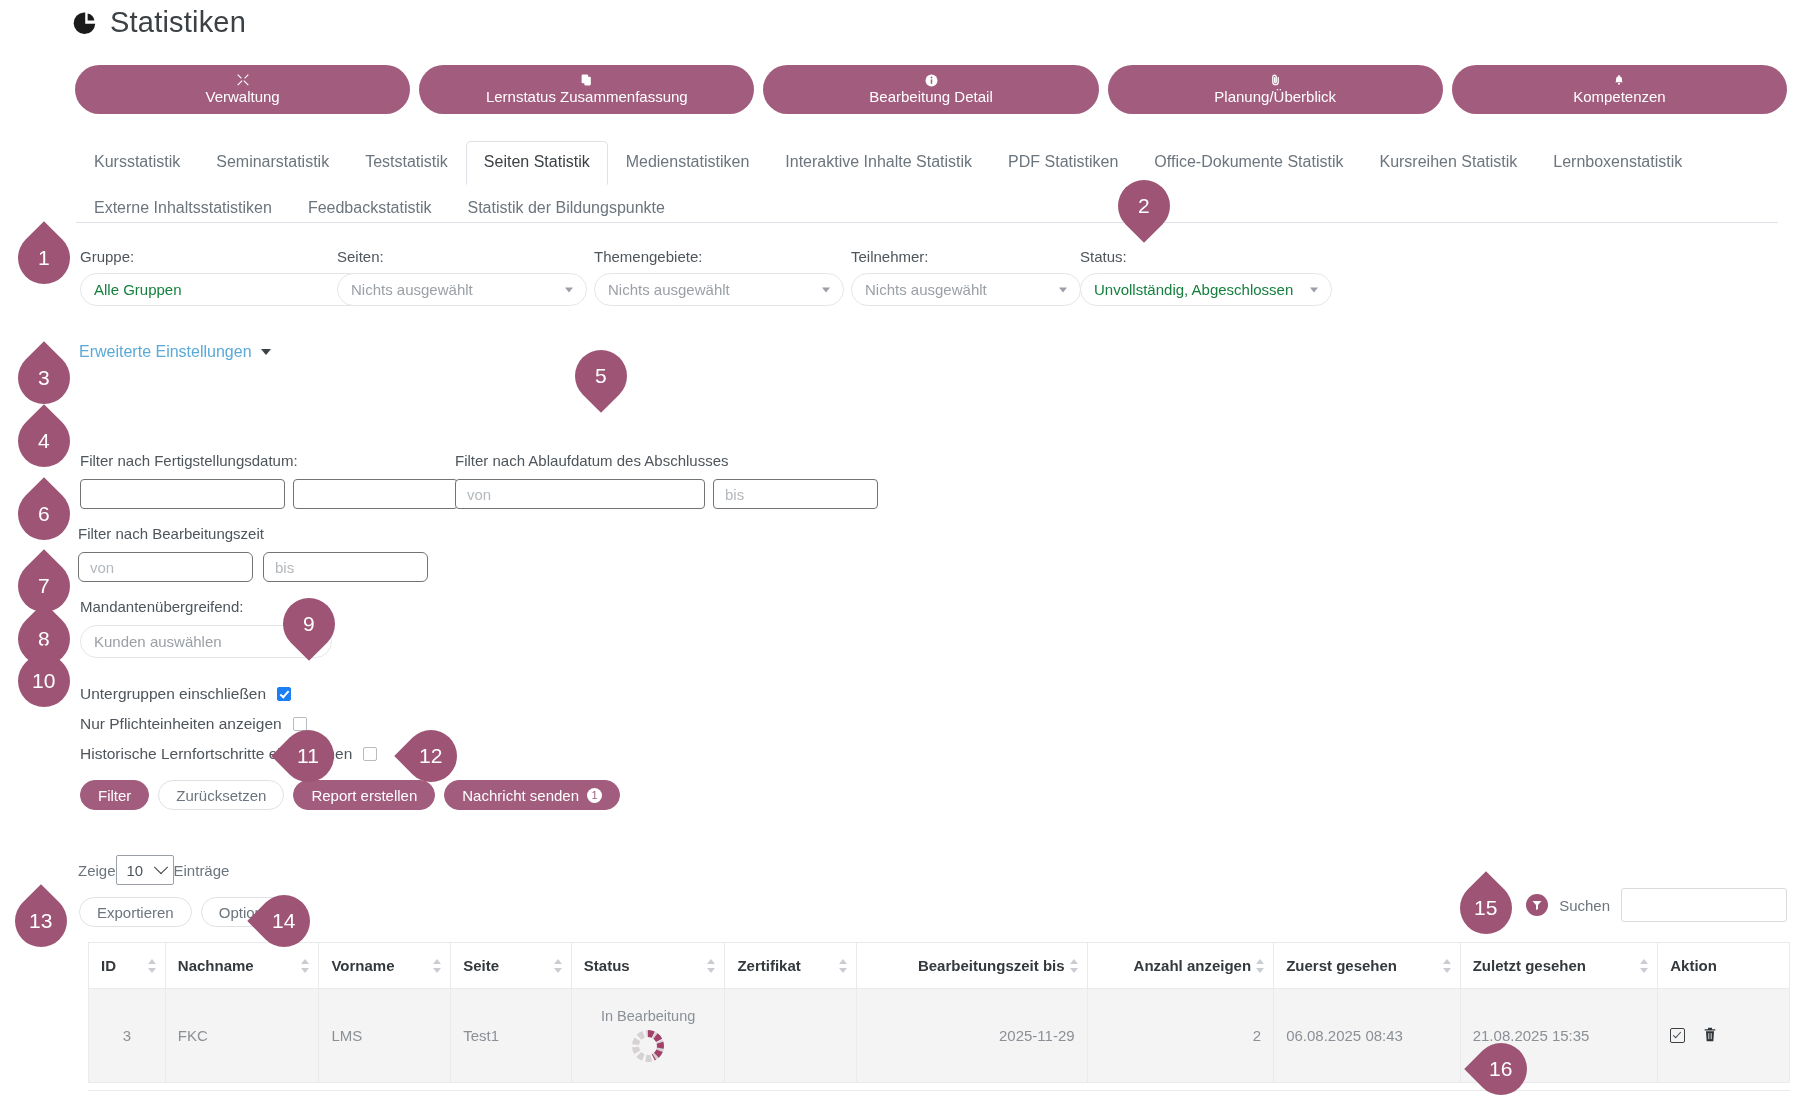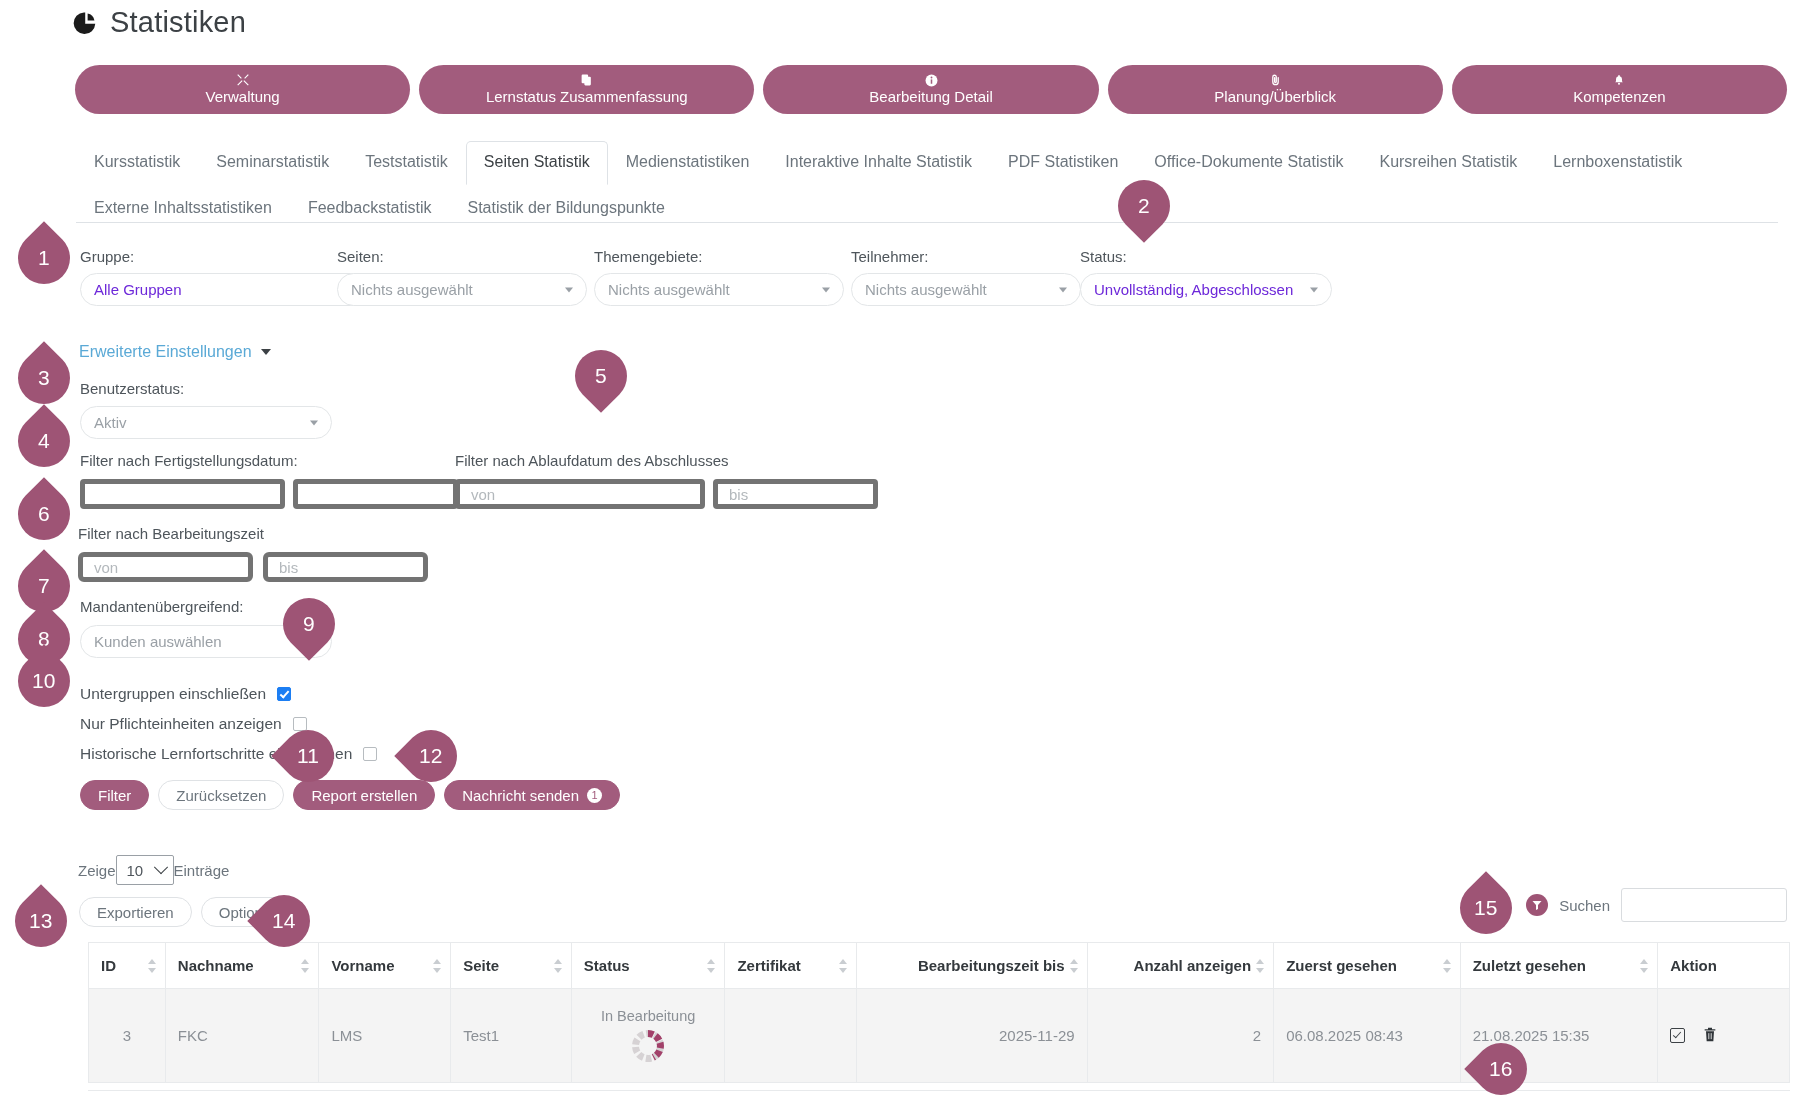--- a/index.html
+++ b/index.html
@@ -130,34 +130,34 @@
     background: #fff;
     display: flex;
     align-items: center;
     padding: 0 13px;
     font-size: 15px;
     color: #9aa0a6;
     position: relative;
     cursor: pointer;
     box-sizing: border-box;
   }
-  .select.filled { color: #6d28d9; }
+  .select.filled { color: #15803d; }
   .select .caret {
     position: absolute;
     right: 13px;
     top: 50%;
     transform: translateY(-50%);
     width: 0; height: 0;
     border-left: 4.5px solid transparent;
     border-right: 4.5px solid transparent;
     border-top: 5px solid #9aa0a6;
   }
   .txtbox {
     height: 30px;
-    border: 5px solid #737373;
+    border: 1px solid #737373;
     border-radius: 4px;
     background: #fff;
     font-size: 15px;
     color: #b3b8bc;
     display: flex;
     align-items: center;
     padding: 0 11px;
     box-sizing: border-box;
     cursor: text;
   }
@@ -564,27 +564,20 @@
       <span>Unvollständig, Abgeschlossen</span>
       <span class="caret"></span>
     </div>
   </div>
 
   <div style="position:absolute; left:79px; top:343px;" class="adv-link">
     <span>Erweiterte Einstellungen</span>
     <span class="chevron"></span>
   </div>
 
-  <div style="position:absolute; left:80px; top:380px; width:252px;">
-    <div class="lbl">Benutzerstatus:</div>
-    <div class="select" style="margin-top:8px;">
-      <span>Aktiv</span>
-      <span class="caret"></span>
-    </div>
-  </div>
 
   <div style="position:absolute; left:80px; top:452px;">
     <div class="lbl">Filter nach Fertigstellungsdatum:</div>
     <div style="display:flex; gap:8px; margin-top:9px;">
       <div class="txtbox" style="width:205px;"></div>
       <div class="txtbox" style="width:165px;"></div>
     </div>
   </div>
 
   <div style="position:absolute; left:455px; top:452px;">

